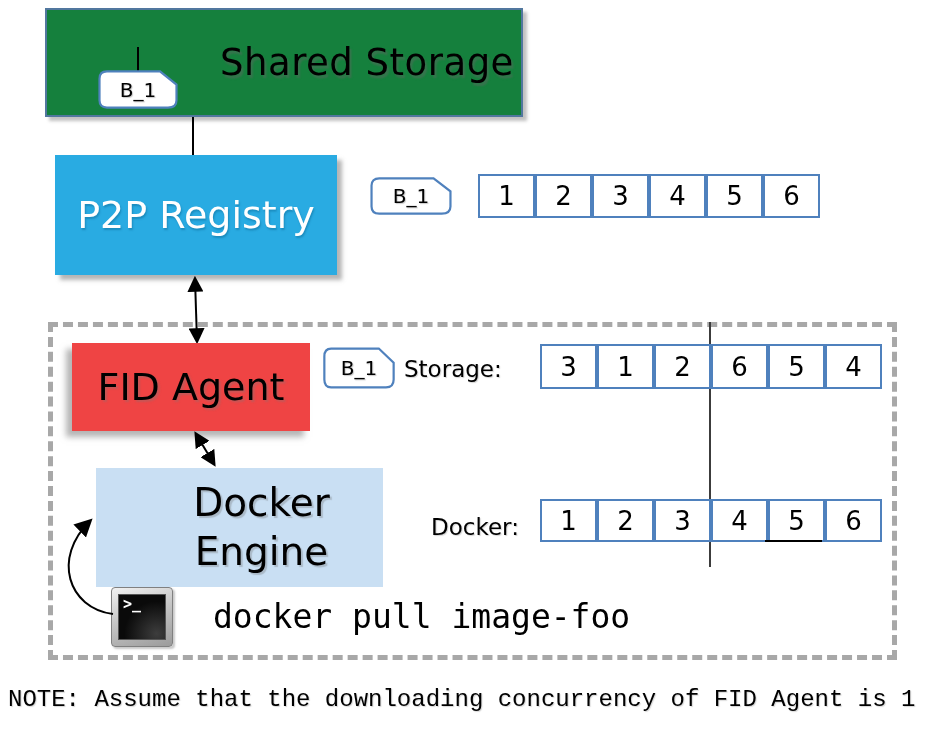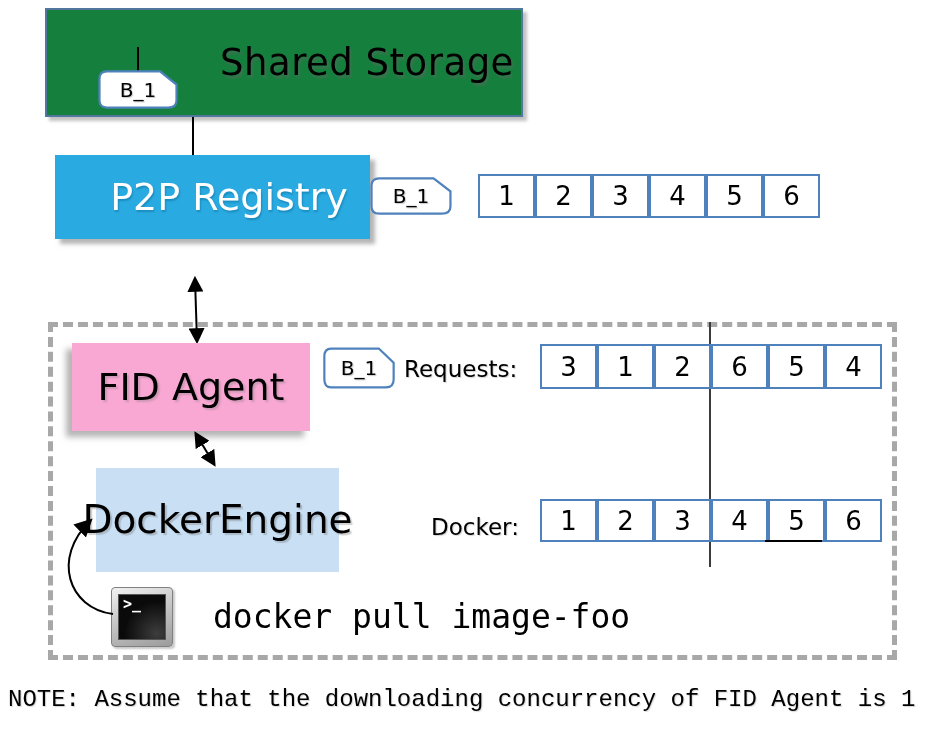--- a/index.html
+++ b/index.html
@@ -15,44 +15,44 @@
     box-sizing:border-box;
   }
   .ss-title{
     position:absolute;left:165px;top:0;width:310px;height:100%;
     display:flex;align-items:center;justify-content:center;
     font-size:37px;letter-spacing:.5px;
     text-shadow:2px 3px 2px rgba(100,100,100,.45);
     white-space:nowrap;
   }
   .p2p-box{
-    position:absolute;left:55px;top:155px;width:282px;height:84px;
+    position:absolute;left:55px;top:155px;width:282px;height:120px;
     background:var(--registry-blue,#29ABE2);
     box-shadow:5px 5px 4px rgba(110,110,110,.5);
-    display:flex;align-items:center;justify-content:center;padding-left:33px;
+    display:flex;align-items:center;justify-content:center;
   }
   .p2p-box span{
     color:#fff;font-size:38px;white-space:nowrap;
     text-shadow:1px 2px 2px rgba(0,80,120,.35);
   }
   .dashed-box{
     position:absolute;left:48px;top:322px;width:849px;height:338px;
     border:5px dashed var(--dashed-border,#A8A8A8);box-sizing:border-box;
   }
   .fid-box{
     position:absolute;left:72px;top:343px;width:238px;height:88px;
-    background:#f9a8d4;
+    background:#ef4444;
     box-shadow:-6px 6px 6px rgba(120,120,120,.55);
     display:flex;align-items:center;justify-content:center;
   }
   .fid-box span{font-size:38px;white-space:nowrap;text-shadow:2px 2px 2px rgba(120,120,120,.35);}
   .engine-box{
-    position:absolute;left:96px;top:468px;width:243px;height:104px;
+    position:absolute;left:96px;top:468px;width:243px;height:119px;
     background:var(--engine-blue,#C9DFF3);
-    display:flex;flex-direction:row;align-items:center;justify-content:center;
+    display:flex;flex-direction:column;align-items:center;justify-content:center;padding-left:44px;
   }
   .engine-box span{font-size:39px;line-height:1.25;text-shadow:2px 2px 1px rgba(100,100,100,.3);}
   
   .card{position:absolute;}
   .card svg{position:absolute;left:0;top:0;width:100%;height:100%;}
   .card span{
     position:absolute;left:0;top:0;width:100%;height:100%;
     display:flex;align-items:center;justify-content:center;
     font-size:20px;text-shadow:1px 1px 1px rgba(120,120,120,.4);
   }
@@ -155,21 +155,21 @@
     <span>FID Agent</span>
   </div>
 
   <div class="card" style="left:323px;top:347px;width:72px;height:42px">
     <svg viewBox="0 0 80 40" preserveAspectRatio="none">
       <path d="M 9 1.5 L 62 1.5 L 78.5 15 L 78.5 31 Q 78.5 38.5 70 38.5 L 9 38.5 Q 1.5 38.5 1.5 31 L 1.5 9 Q 1.5 1.5 9 1.5 Z" fill="#ffffff" stroke="#4F81BD" stroke-width="2.2" vector-effect="non-scaling-stroke"></path>
     </svg>
     <span>B_1</span>
   </div>
 
-  <span class="rowlabel" style="left:404px;top:356px">Requests:</span>
+  <span class="rowlabel" style="left:404px;top:356px">Storage:</span>
 
   <div class="cellrow" style="left:540px;top:344px;height:45px">
     <div class="cell" style="height:45px">3</div>
     <div class="cell" style="height:45px">1</div>
     <div class="cell" style="height:45px">2</div>
     <div class="cell" style="height:45px">6</div>
     <div class="cell" style="height:45px">5</div>
     <div class="cell" style="height:45px">4</div>
   </div>
 

